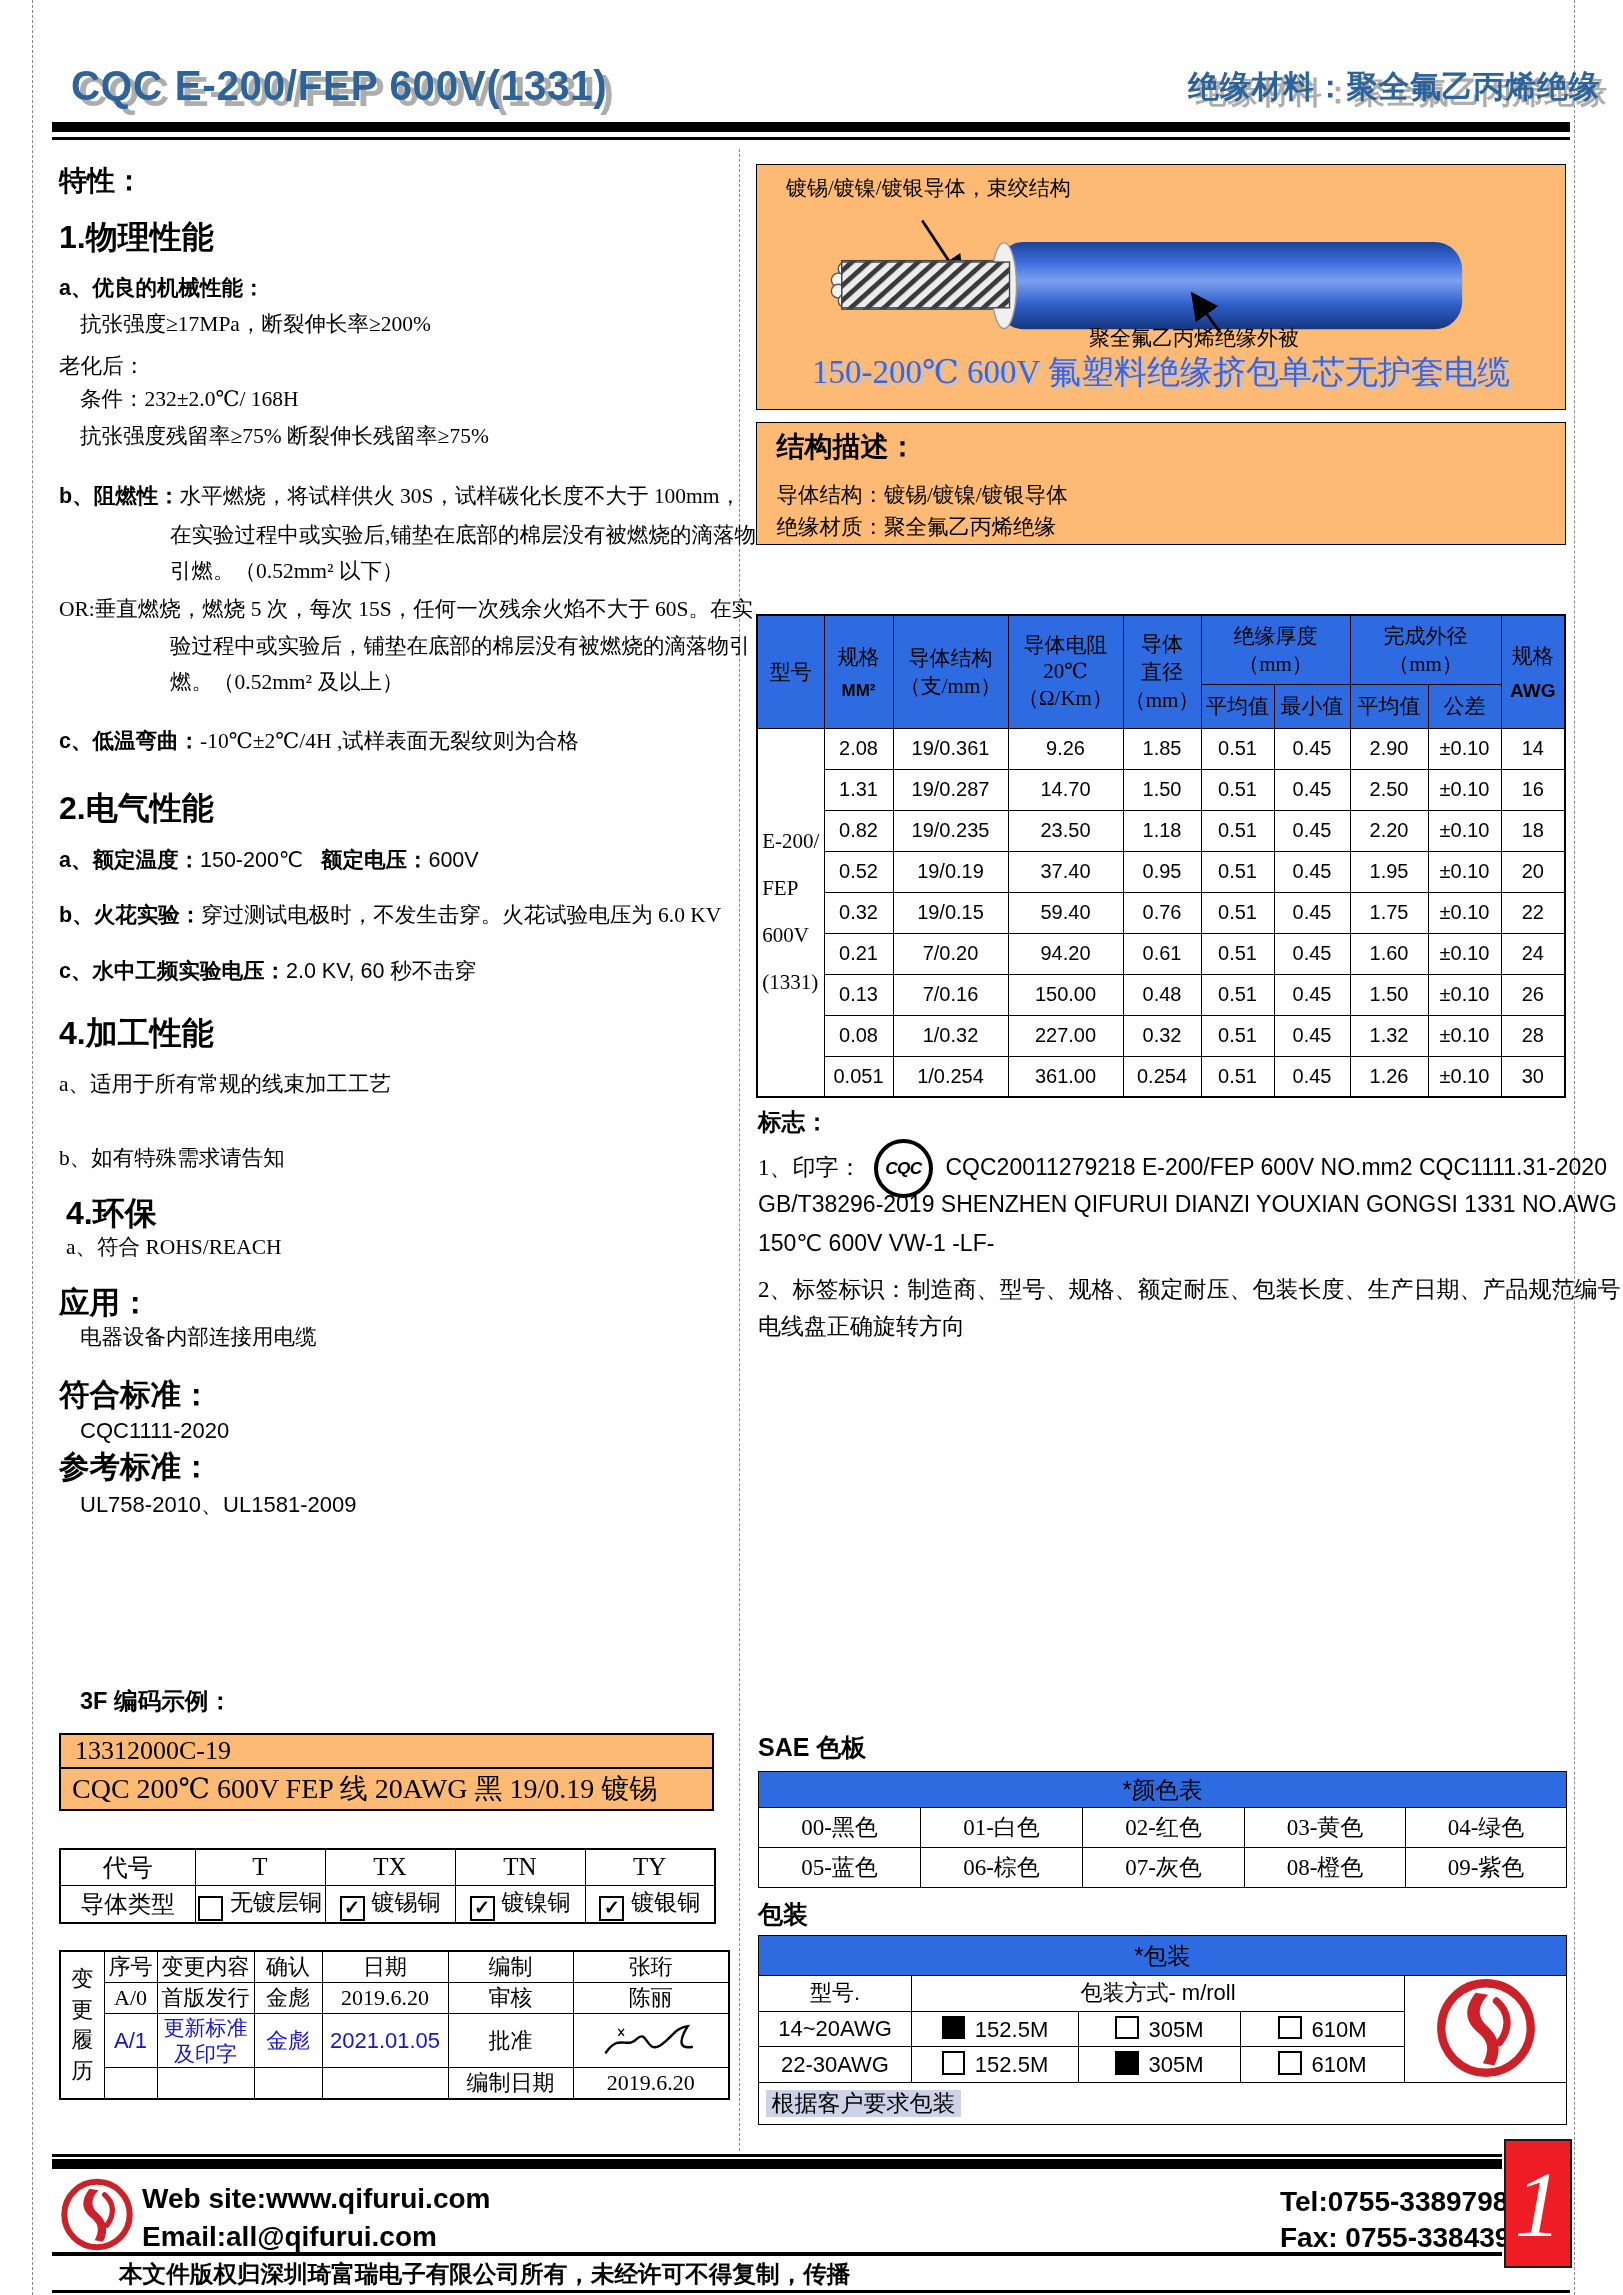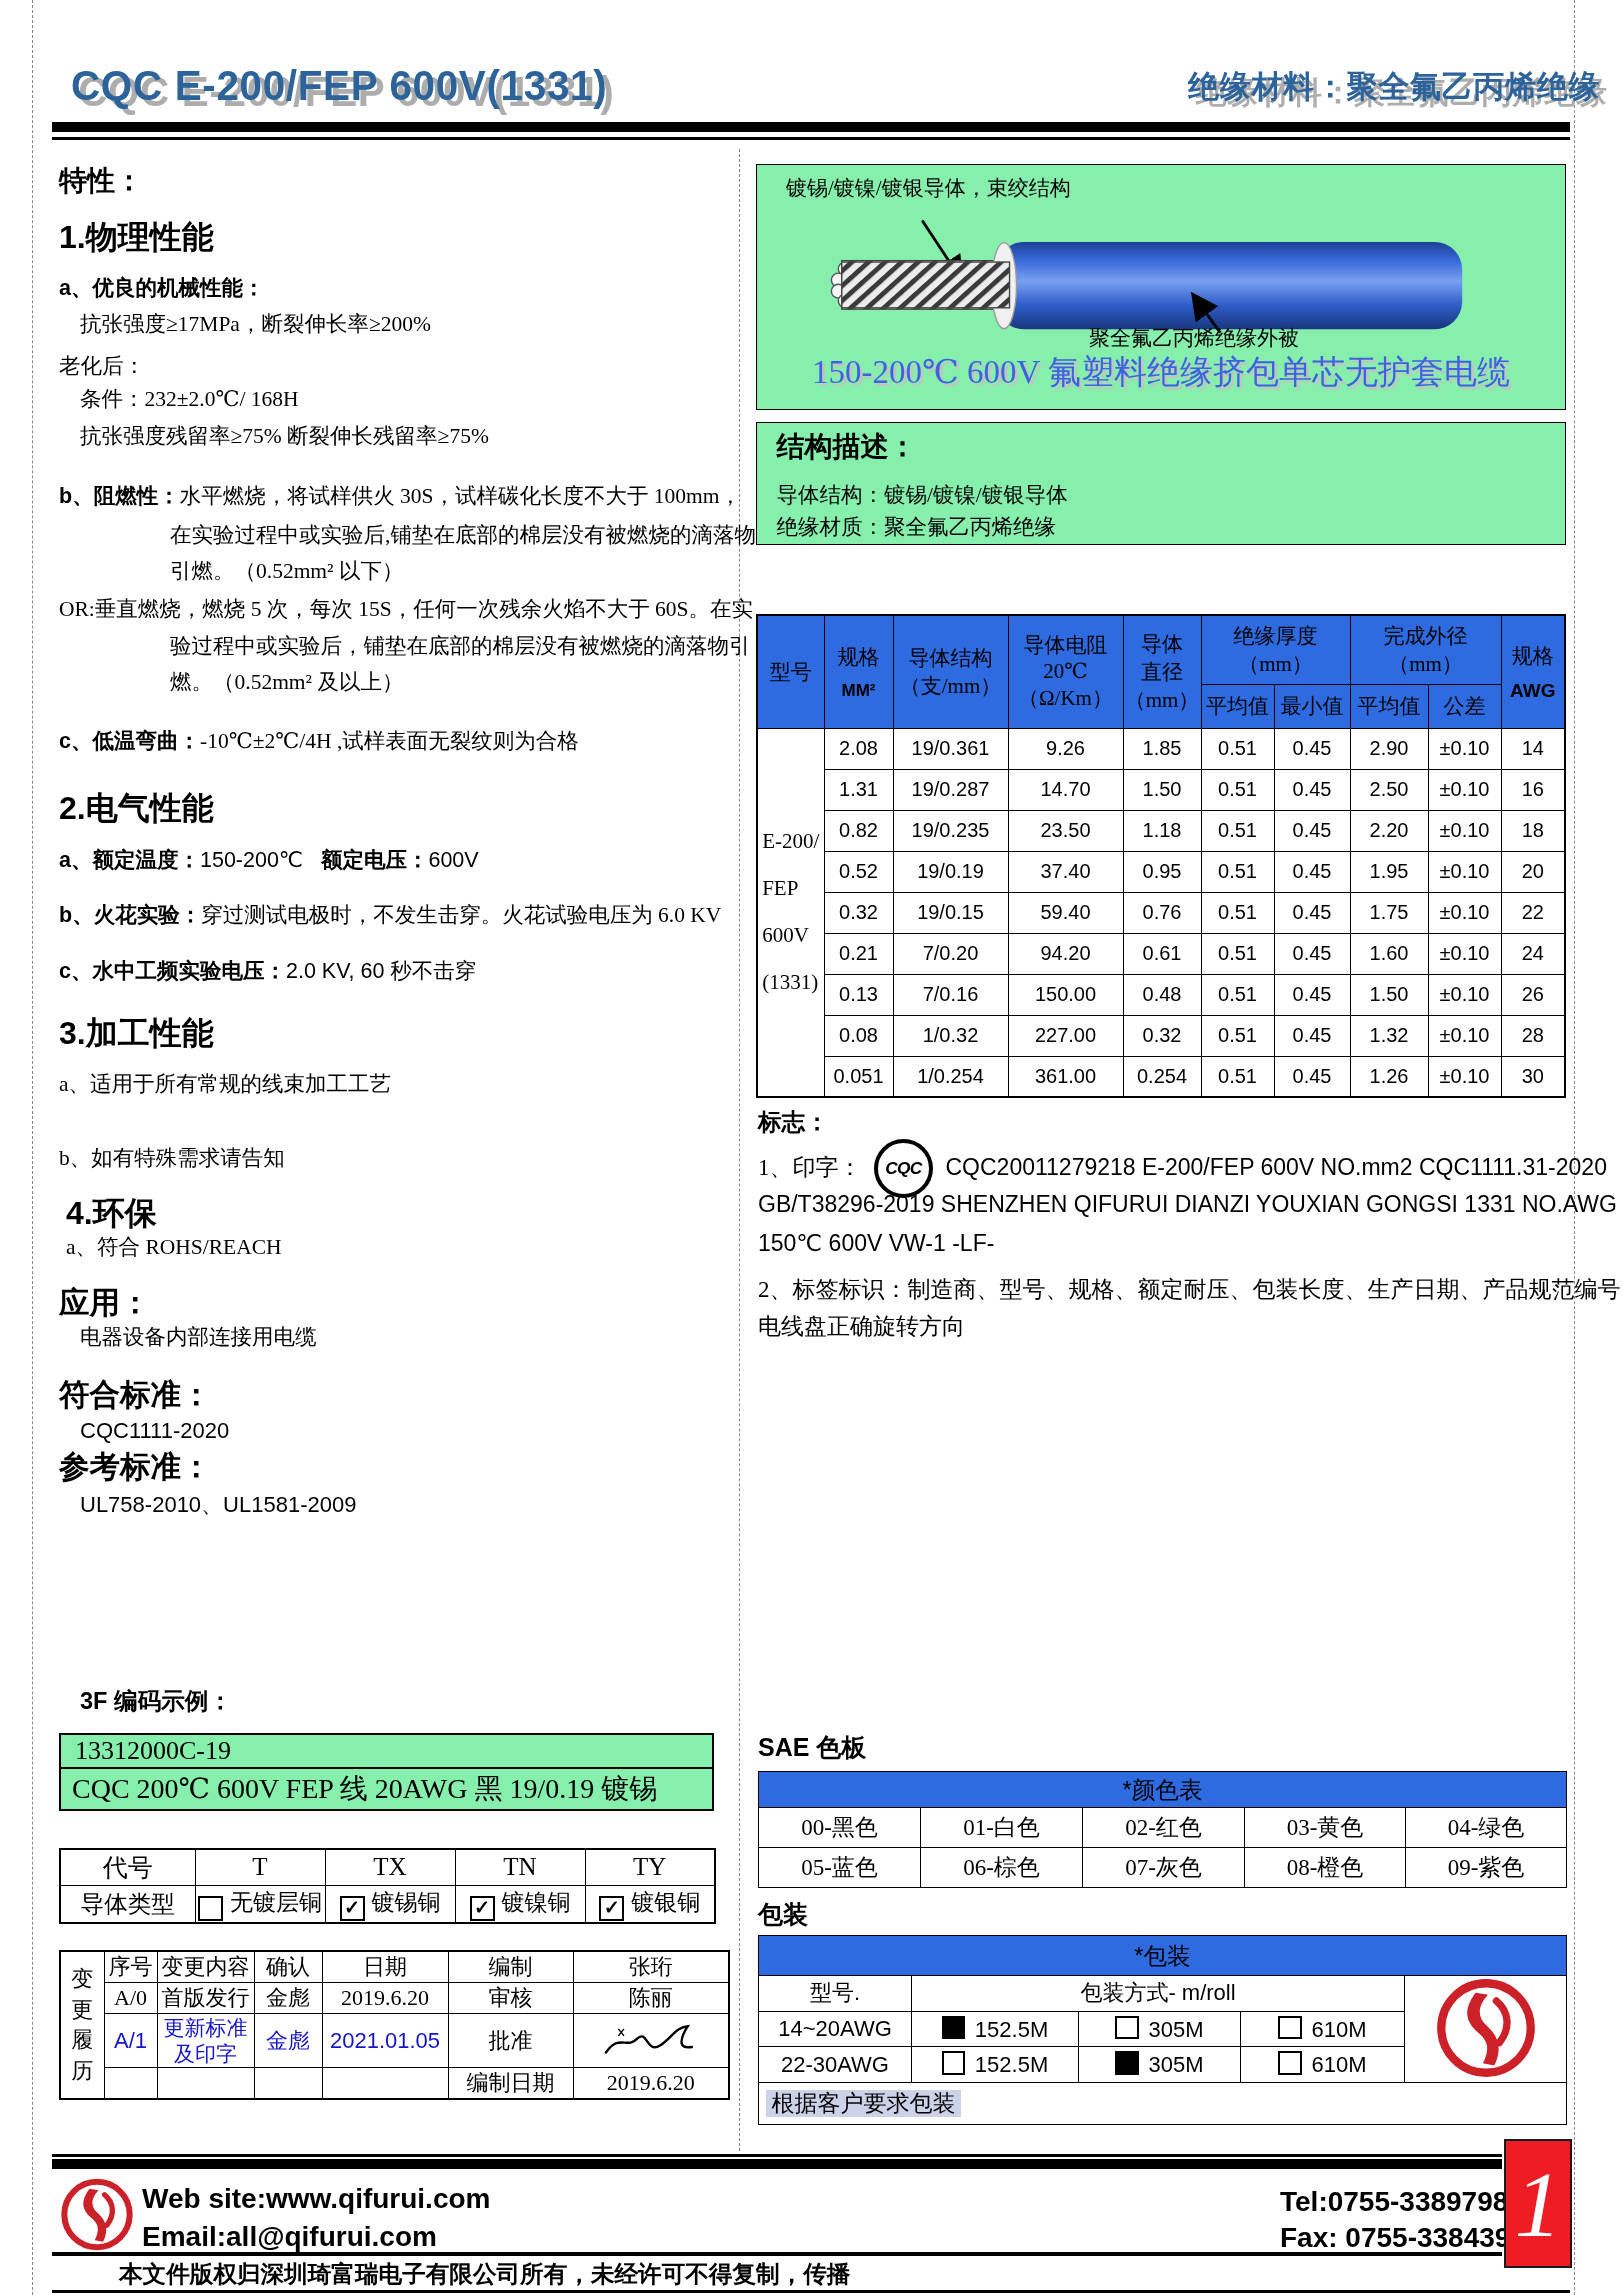--- a/index.html
+++ b/index.html
@@ -7,21 +7,21 @@
         font-family:"Liberation Sans","DejaVu Sans",sans-serif;color:#000;overflow:hidden;}
   .t{position:absolute;white-space:nowrap;line-height:1.15;}
   .serif{font-family:"Liberation Serif","DejaVu Serif",serif;}
   .b{font-weight:bold;}
   .s30{font-size:21px;} .s31{font-size:21.5px;} .s32{font-size:22px;} .s33{font-size:23px;}
   .s34{font-size:23.6px;} .s36{font-size:25px;} .s38{font-size:28px;} .s40{font-size:28px;}
   .s44{font-size:30.5px;} .s46{font-size:32px;}
   .rule{position:absolute;background:#000;}
   .dashv{position:absolute;width:0;border-left:1.4px dashed #888;}
   .hdr-title{color:#2d639b;text-shadow:7.6px 6.2px 0 #adadad;font-weight:bold;letter-spacing:0.7px;}
-  .box{position:absolute;border:2.1px solid #000;background:#86efac;}
+  .box{position:absolute;border:2.1px solid #000;background:#fdba74;}
   .btable{border-collapse:collapse;table-layout:fixed;position:absolute;background:#fff;}
   .btable td,.btable th{border:1.4px solid #000;text-align:center;vertical-align:middle;padding:0;font-weight:normal;overflow:hidden;}
   .bluehead{background:#2e6be0;}
   .grayband{position:absolute;background:#8f8f8f;border:1.4px solid #000;color:#000;}
   .spec-num{font-size:20px;font-family:"Liberation Sans","DejaVu Sans",sans-serif;}
   .spec-h{font-family:"Liberation Serif","DejaVu Serif",serif;font-size:21px;}
   .model-cell{text-align:left !important;padding-left:4.2px !important;font-family:"Liberation Serif","DejaVu Serif",serif;font-size:21px;}
   .model-cell div{line-height:47px;}
   .cb{display:inline-block;width:21px;height:21px;border:2.1px solid #000;vertical-align:-4.2px;margin-right:7px;
       text-align:center;line-height:19.4px;font-size:19.4px;font-weight:bold;}
@@ -77,21 +77,21 @@
   <div class="t s31" style="left:59px;top:848px;">
     <span class="b">a、额定温度：</span><span>150-200℃</span><span>&nbsp;&nbsp;&nbsp;</span><span class="b">额定电压：</span><span>600V</span>
   </div>
   <div class="t s31" style="left:59px;top:903px;">
     <span class="b">b、火花实验：</span><span class="serif">穿过测试电极时，不发生击穿。火花试验电压为 6.0 KV</span>
   </div>
   <div class="t s31" style="left:59px;top:959px;">
     <span class="b">c、水中工频实验电压：</span><span>2.0 KV, 60 秒不击穿</span>
   </div>
 
-  <div class="t b s46" style="left:59px;top:1015px;">3.加工性能</div>
+  <div class="t b s46" style="left:59px;top:1015px;">4.加工性能</div>
   <div class="t serif s31" style="left:59px;top:1072px;">a、适用于所有常规的线束加工工艺</div>
   <div class="t serif s31" style="left:59px;top:1146px;">b、如有特殊需求请告知</div>
 
   <div class="t b s46" style="left:66px;top:1195px;">4.环保</div>
   <div class="t serif s31" style="left:66px;top:1235px;">a、符合 ROHS/REACH</div>
 
   <div class="t b s44" style="left:59px;top:1285px;">应用：</div>
   <div class="t serif s31" style="left:80px;top:1325px;">电器设备内部连接用电缆</div>
 
   <div class="t b s44" style="left:59px;top:1377px;">符合标准：</div>

